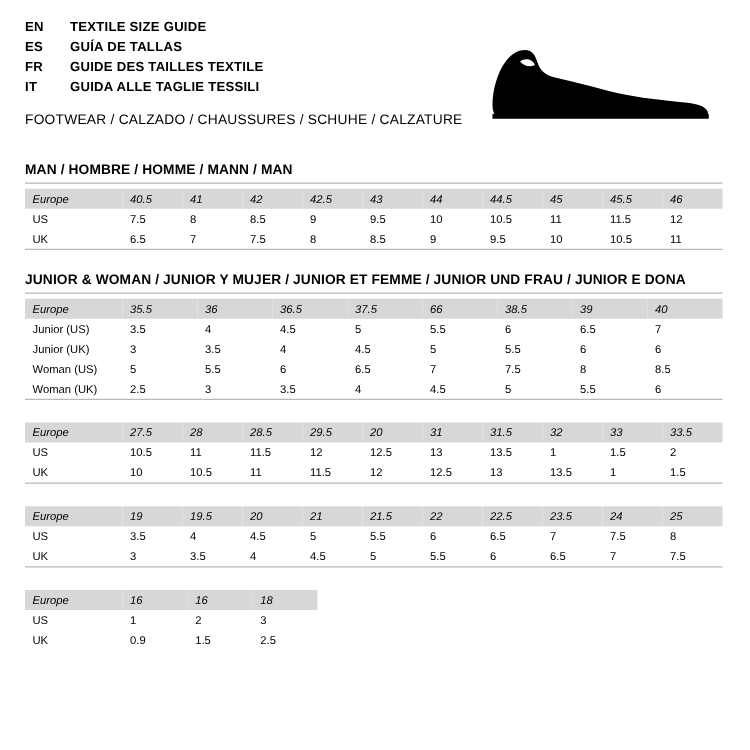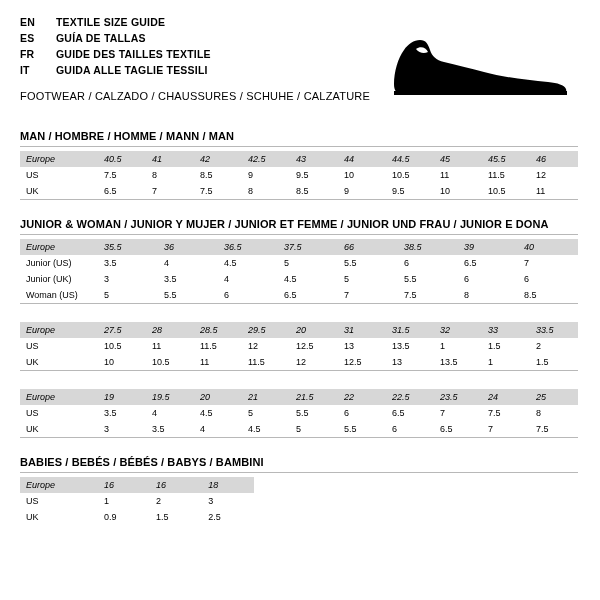--- a/index.html
+++ b/index.html
@@ -223,20 +223,31 @@
         <tr>
           <td class="label">Woman (US)</td>
           <td>5</td>
           <td>5.5</td>
           <td>6</td>
           <td>6.5</td>
           <td>7</td>
           <td>7.5</td>
           <td>8</td>
           <td>8.5</td>
+        </tr>
+        <tr>
+          <td class="label">Woman (UK)</td>
+          <td>2.5</td>
+          <td>3</td>
+          <td>3.5</td>
+          <td>4</td>
+          <td>4.5</td>
+          <td>5</td>
+          <td>5.5</td>
+          <td>6</td>
         </tr>
       </tbody>
     </table>
   </div>
   <hr class="divider">
 
   <div class="block">
     <table class="sizes">
       <tbody>
         <tr class="shaded">
@@ -324,21 +335,20 @@
           <td>6.5</td>
           <td>7</td>
           <td>7.5</td>
         </tr>
       </tbody>
     </table>
   </div>
   <hr class="divider">
 
   <div class="block">
-    <div class="block-title">BABIES / BEBÉS / BÉBÉS / BABYS / BAMBINI</div>
     <table class="sizes babies">
       <tbody>
         <tr class="shaded">
           <td class="label">Europe</td>
           <td>16</td>
           <td>16</td>
           <td>18</td>
         </tr>
         <tr>
           <td class="label">US</td>

